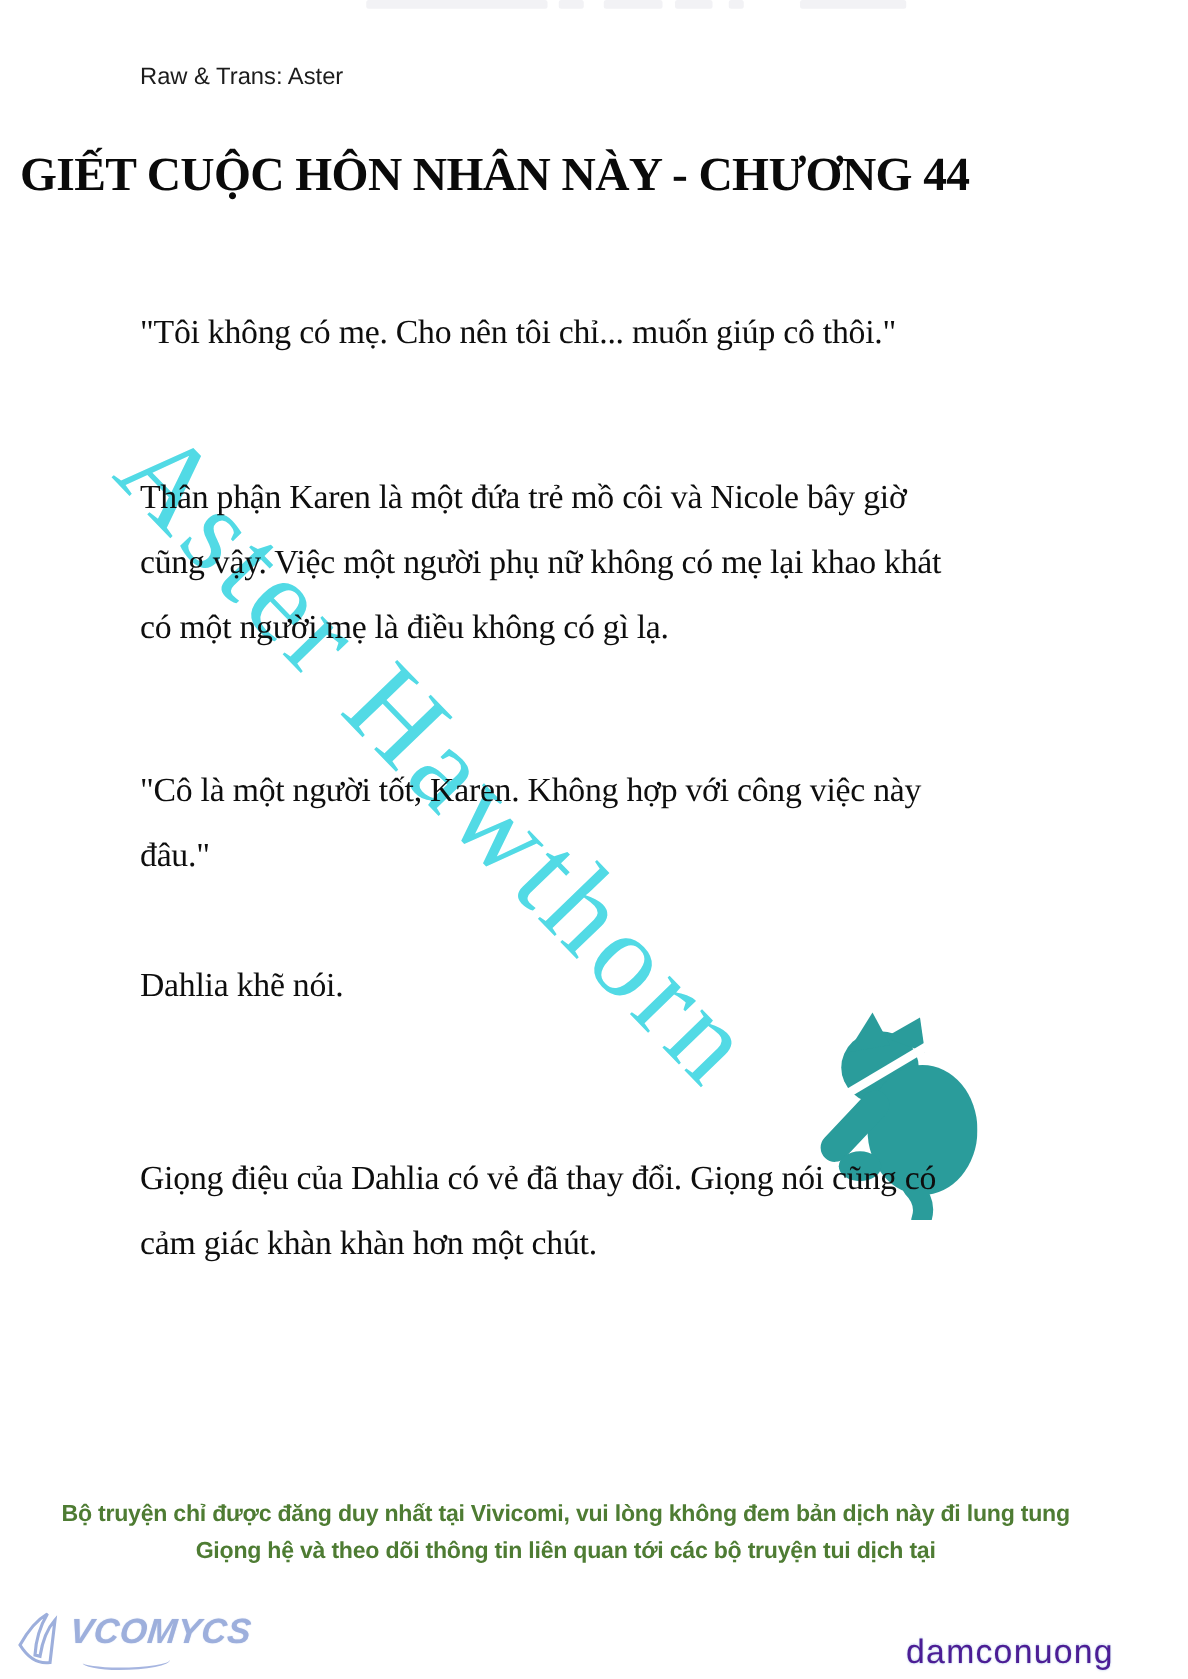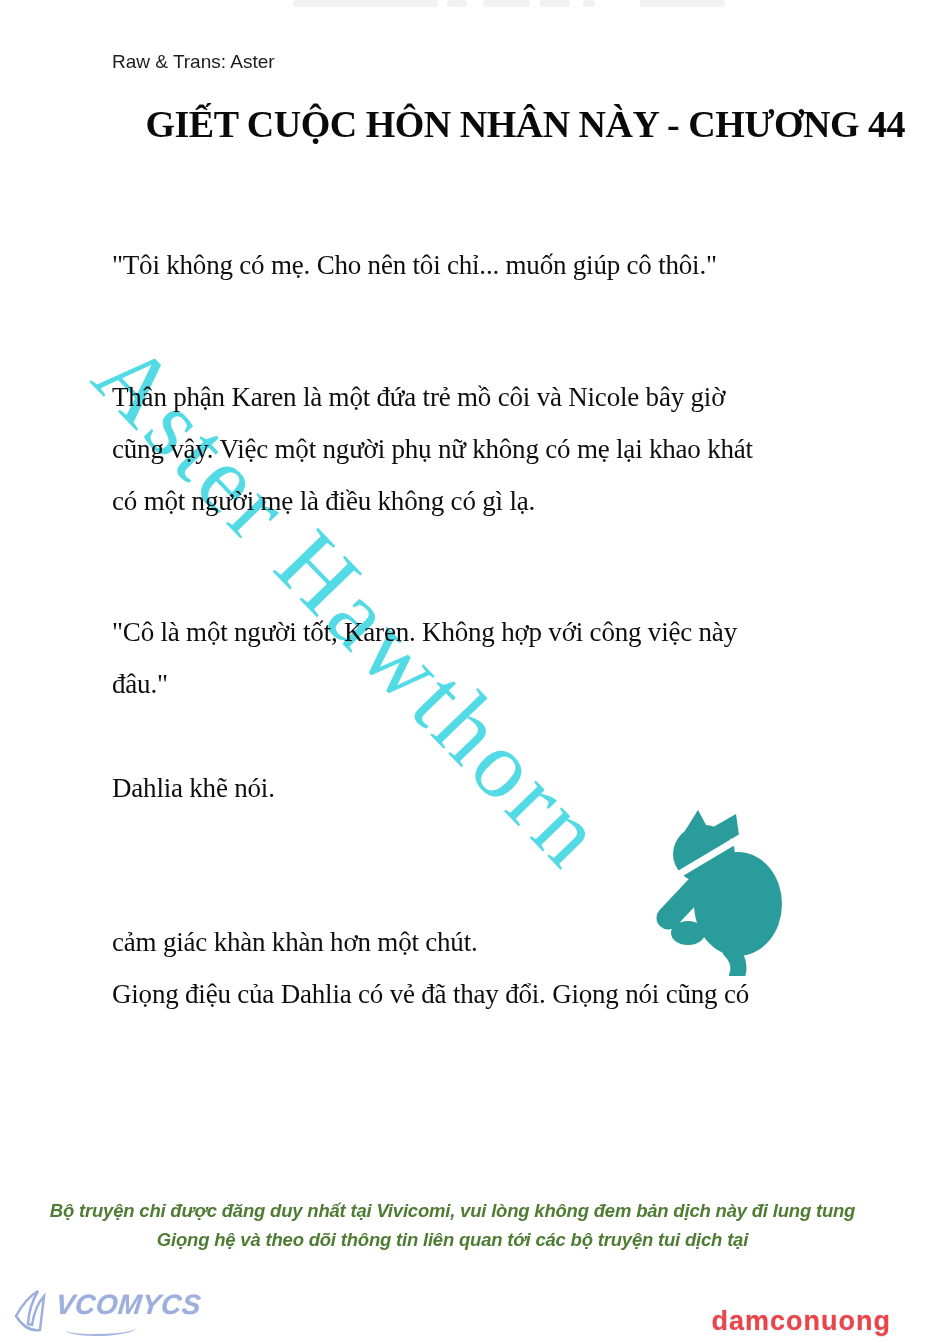--- a/index.html
+++ b/index.html
@@ -14,21 +14,21 @@
   .c3{left:483px;width:47px;}
   .c4{left:540px;width:30px;}
   .c5{left:583px;width:12px;}
   .c6{left:640px;width:85px;}
 
   .credit{
     position:absolute;left:112px;top:51px;
     font-family:"Liberation Sans",sans-serif;font-size:19px;color:#1c1c1c;
   }
   .title{
-    position:absolute;left:0;right:0;top:102px;margin:0;text-align:right;
+    position:absolute;left:0;right:0;top:102px;margin:16px;text-align:left;
     font-size:38px;font-weight:bold;color:#0a0a0a;letter-spacing:-0.5px;
     font-family:"Liberation Serif",serif;z-index:3;
   }
   .watermark{
     position:absolute;left:152px;top:320px;z-index:1;
     transform:rotate(46deg);transform-origin:0 0;
     font-family:"Liberation Serif",serif;font-size:96px;letter-spacing:5px;
     color:#52dae5;white-space:nowrap;
   }
   .para{
@@ -36,39 +36,39 @@
     font-size:27px;color:#0e0e0e;line-height:52px;letter-spacing:-0.2px;
     white-space:nowrap;
   }
   .p1{top:239px;} .p2{top:371px;} .p3{top:606px;} .p4{top:762px;} .p5{top:916px;}
   .line{display:block;}
 
   .cat{position:absolute;left:652px;top:806px;z-index:2;}
 
   .footer{
     position:absolute;left:0;right:0;top:1196px;z-index:3;text-align:center;
-    font-family:"Liberation Sans",sans-serif;font-style:italic;font-weight:bold;
+    font-family:"Liberation Sans",sans-serif;font-weight:bold;
     font-size:18.5px;line-height:29px;color:#4e7c33;letter-spacing:-0.2px;
   }
   .vlogo{
     position:absolute;left:14px;top:1290px;z-index:3;display:flex;align-items:flex-start;
   }
   .vlogo .logo-text{
     font-family:"Liberation Sans",sans-serif;font-style:italic;font-weight:bold;
     font-size:28px;color:#9dafdc;letter-spacing:0.5px;transform:skewX(-6deg);
     text-shadow:0 0 1px #c9d4ef;line-height:30px;margin-left:2px;
   }
   .vlogo .swash{
     position:absolute;left:52px;top:32px;width:70px;height:12px;
     border-bottom:2px solid #a6b5e0;border-radius:0 0 70% 50%;
   }
   .corner{
     position:absolute;right:14px;top:1306px;z-index:3;
-    font-family:"Liberation Sans",sans-serif;font-weight:bold;font-size:27px;
-    color:#ef4444;letter-spacing:1px;
+    font-family:"Liberation Sans",sans-serif;font-weight:normal;font-size:27px;
+    color:#4c1d95;letter-spacing:1px;
     text-shadow:0 0 1px #a9bddf, 0 1px 2px #e4ecf8, 0 -1px 1px #eef3fb;
   }
 </style>
 </head>
 <body>
 
 <div class="page">
 
   <div class="cutoff c1"></div>
   <div class="cutoff c2"></div>
@@ -109,22 +109,22 @@
   <div class="para p3">
     <span class="line">"Cô là một người tốt, Karen. Không hợp với công việc này</span>
     <span class="line">đâu."</span>
   </div>
 
   <div class="para p4">
     <span class="line">Dahlia khẽ nói.</span>
   </div>
 
   <div class="para p5">
+    <span class="line">Giọng điệu của Dahlia có vẻ đã thay đổi. Giọng nói cũng có</span>
     <span class="line">cảm giác khàn khàn hơn một chút.</span>
-    <span class="line">Giọng điệu của Dahlia có vẻ đã thay đổi. Giọng nói cũng có</span>
   </div>
 
   <div class="footer">
     <div>Bộ truyện chỉ được đăng duy nhất tại Vivicomi, vui lòng không đem bản dịch này đi lung tung</div>
     <div>Giọng hệ và theo dõi thông tin liên quan tới các bộ truyện tui dịch tại</div>
   </div>
 
   <div class="vlogo">
     <svg width="40" height="44" viewBox="0 0 40 44">
       <path d="M2,26 Q12,8 24,1 Q15,16 14,34 L18,35 Q21,16 30,6 L26,40 Q12,42 2,26 Z" fill="none" stroke="#9dafdc" stroke-width="2.5"></path>

